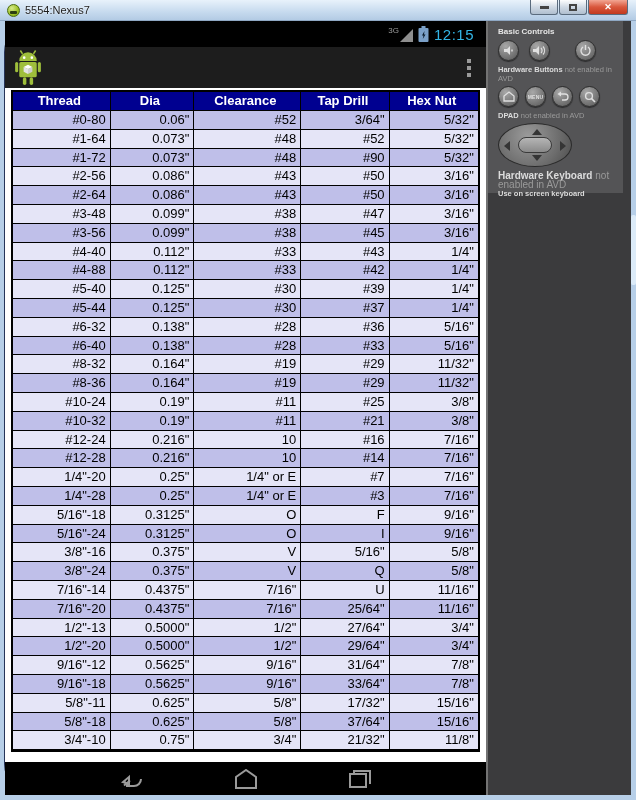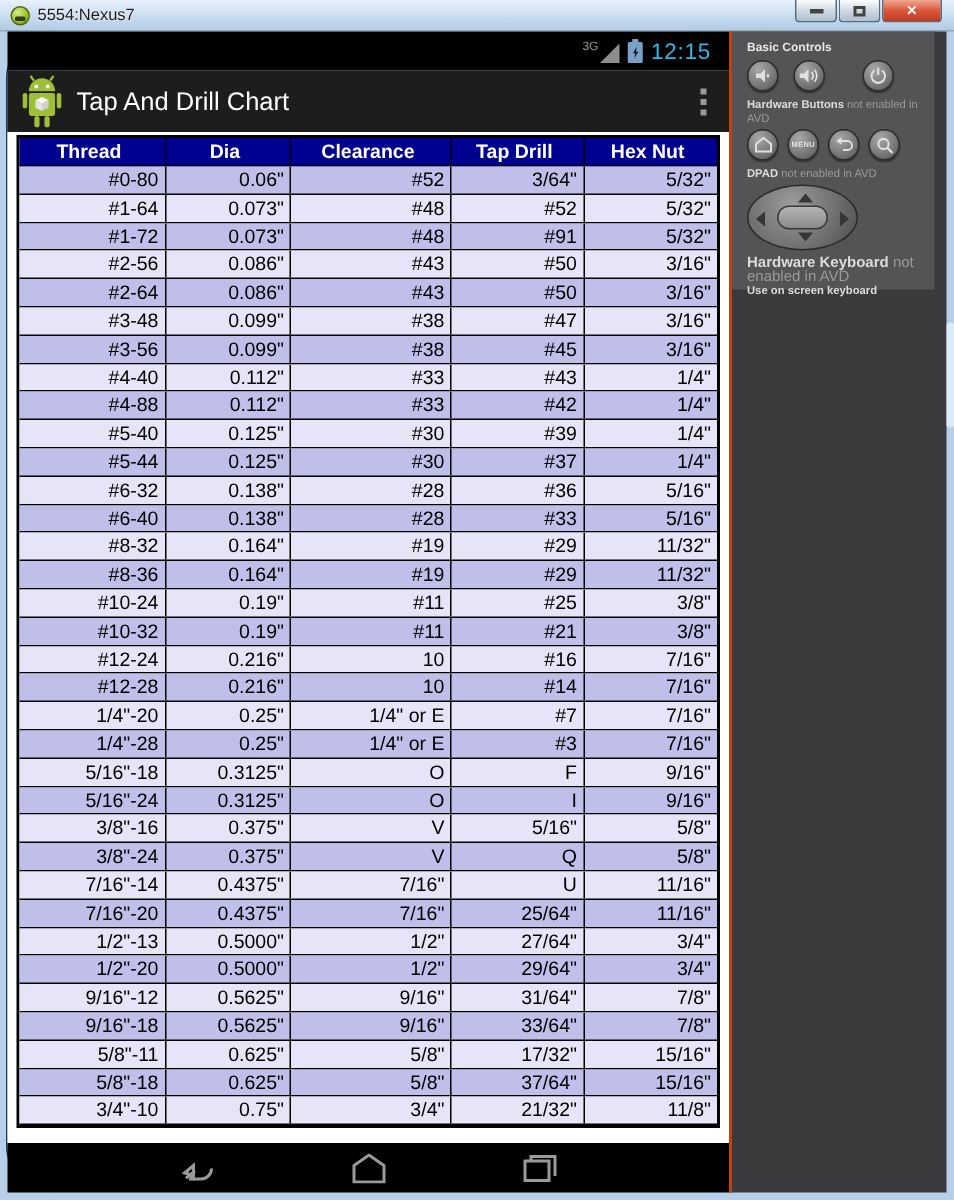--- a/index.html
+++ b/index.html
@@ -50,21 +50,21 @@
   .trow.light { background:#e5e5f7; }
   .tcell { font-size:13px; height:17.8px; line-height:17.8px; color:#000; text-align:right; padding-right:4px;
     border-right:1px solid #000; overflow:hidden; white-space:nowrap; }
   .tcell:nth-child(1){ width:21%; } .tcell:nth-child(2){ width:18%; } .tcell:nth-child(3){ width:23%; }
   .tcell:nth-child(4){ width:19%; } .tcell:nth-child(5){ width:19%; border-right:none; }
 
   .navbar { height:33px; background:#000; display:flex; align-items:center; justify-content:center; gap:90px; }
   .navbtn { width:24px; height:24px; display:flex; align-items:center; justify-content:center; }
 
   
-  .panel { flex:1; background:#3b3b3d; border-left:2px solid #c2410c; position:relative; }
+  .panel { flex:1; background:#3b3b3d; border-left:2px solid #737373; position:relative; }
   .controls-card { position:absolute; left:0; top:0; width:135px; height:172px; background:#545456; padding:6px 0 0 10px; }
   .panel-title { font-size:8px; font-weight:bold; color:#e6e6e6; margin-bottom:4px; }
   .panel-note-line { font-size:7.5px; margin:4px 0 3px 0; line-height:9px; }
   .panel-note-line b { color:#dcdcdc; } .panel-note-line span { color:#9a9a9a; }
   .btn-row { display:flex; align-items:center; gap:10px; margin:2px 0; }
   .btn-row.four { gap:6px; }
   .round-btn { width:21px; height:21px; border-radius:50%;
     background:radial-gradient(circle at 35% 28%, #a8a8a8, #7a7a7a 55%, #555); border:1px solid #2e2e2e;
     box-shadow:0 1px 1px rgba(0,0,0,.5); display:flex; align-items:center; justify-content:center; color:#e0e0e0; }
   .round-btn.menu { font-size:5px; font-weight:bold; letter-spacing:.2px; }
@@ -130,21 +130,20 @@
           <circle cx="18.5" cy="7" r="1.2" fill="#fff"></circle>
           <rect x="7" y="11" width="16" height="14" rx="1.5" fill="#9fbf3b"></rect>
           <rect x="3.2" y="11" width="2.8" height="9.5" rx="1.4" fill="#9fbf3b"></rect>
           <rect x="24" y="11" width="2.8" height="9.5" rx="1.4" fill="#9fbf3b"></rect>
           <rect x="10.3" y="25" width="3.2" height="7" rx="1.6" fill="#9fbf3b"></rect>
           <rect x="16.5" y="25" width="3.2" height="7" rx="1.6" fill="#9fbf3b"></rect>
           <polygon points="15,13.5 19,15.5 15,17.5 11,15.5" fill="#ffffff"></polygon>
           <polygon points="11,15.5 15,17.5 15,22 11,20" fill="#e3e3e3"></polygon>
           <polygon points="19,15.5 15,17.5 15,22 19,20" fill="#cfcfcf"></polygon>
         </svg>
-        <span class="app-title">Tap And Drill Chart</span>
         <div class="overflow">
           <i></i>
             <i></i>
             <i></i>
         </div>
       </div>
 
       <div class="device-content">
         <div class="drill-table">
           <div class="thead">
@@ -166,21 +165,21 @@
                 <div class="tcell">#1-64</div>
                 <div class="tcell">0.073"</div>
                 <div class="tcell">#48</div>
                 <div class="tcell">#52</div>
                 <div class="tcell">5/32"</div>
               </div>
               <div class="trow dark">
                 <div class="tcell">#1-72</div>
                 <div class="tcell">0.073"</div>
                 <div class="tcell">#48</div>
-                <div class="tcell">#91</div>
+                <div class="tcell">#90</div>
                 <div class="tcell">5/32"</div>
               </div>
               <div class="trow light">
                 <div class="tcell">#2-56</div>
                 <div class="tcell">0.086"</div>
                 <div class="tcell">#43</div>
                 <div class="tcell">#50</div>
                 <div class="tcell">3/16"</div>
               </div>
               <div class="trow dark">

